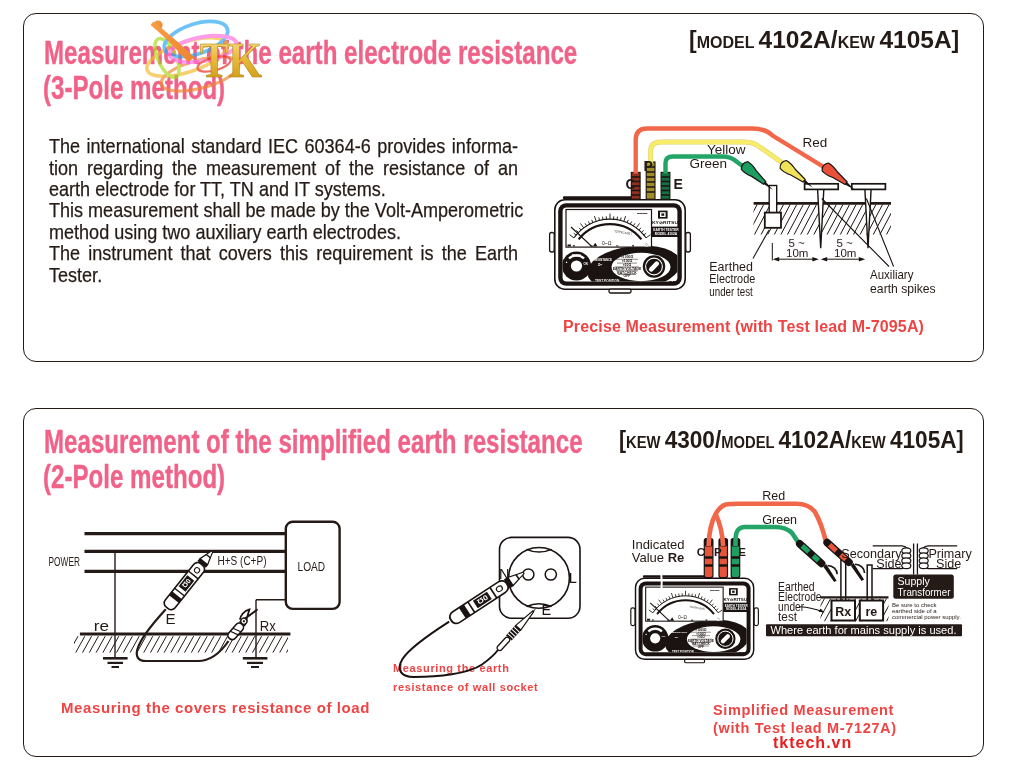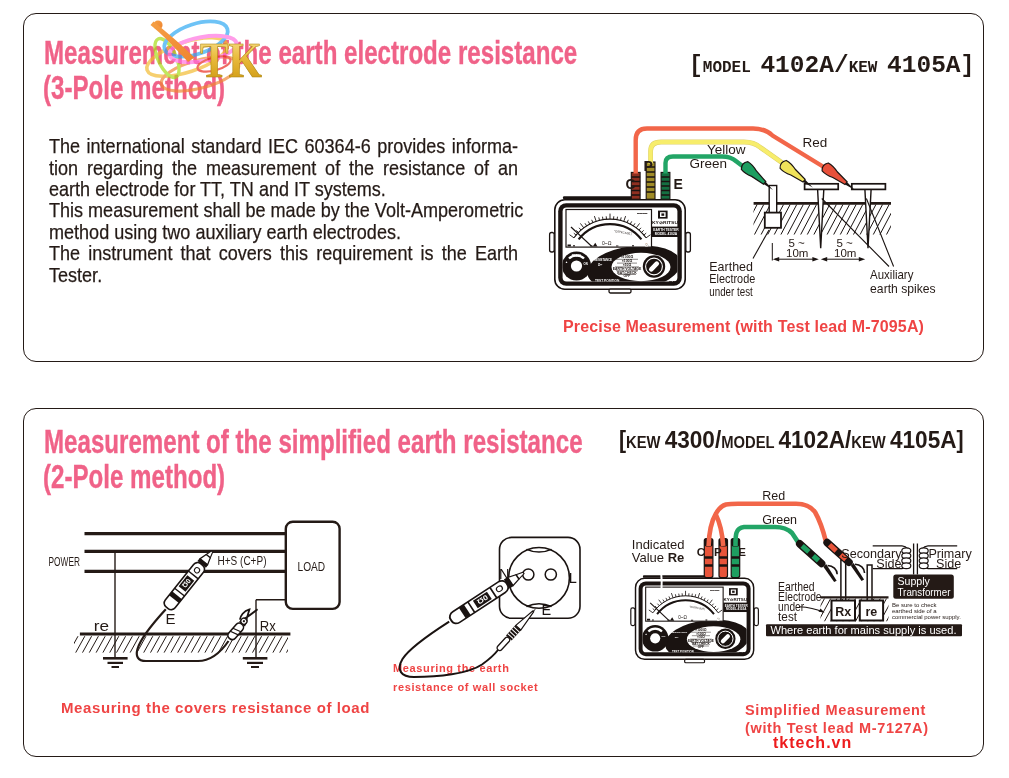--- a/index.html
+++ b/index.html
@@ -11,41 +11,41 @@
 .pl{height:21.4px;line-height:21.4px;-webkit-text-stroke:0.25px #241a16;}
 .j{text-align:justify;text-align-last:justify;}
 </style></head>
 <body>
 
 <div class="box" style="left:23px;top:12.5px;width:959px;height:347px;"></div>
 <div class="box" style="left:23px;top:408px;width:959px;height:347px;"></div>
 
 <div class="abs ttl" id="t1a" style="left:43.5px;top:34.9px;">Measurement of the earth electrode resistance</div>
 <div class="abs ttl" id="t1b" style="left:42.5px;top:70.2px;">(3-Pole method)</div>
-<div class="abs hdr" id="h1" style="left:689px;top:52px;font-size:24.5px;font-family:Liberation Mono, monospace;"><span style="font-size:23px;">[</span><span style="font-size:16px;">MODEL </span>4102A/<span style="font-size:16px;">KEW </span>4105A<span style="font-size:23px;">]</span></div>
+<div class="abs hdr" id="h1" style="left:689px;top:26px;font-size:24.5px;"><span style="font-size:23px;">[</span><span style="font-size:16px;">MODEL </span>4102A/<span style="font-size:16px;">KEW </span>4105A<span style="font-size:23px;">]</span></div>
 
 <div class="abs" id="para" style="left:49px;top:135.3px;width:546px;color:#241a16;font-size:21px;transform-origin:0 0;transform:scaleX(0.859);">
 <div class="pl j">The international standard IEC 60364-6 provides informa-</div>
 <div class="pl j">tion regarding the measurement of the resistance of an</div>
 <div class="pl">earth electrode for TT, TN and IT systems.</div>
 <div class="pl j">This measurement shall be made by the Volt-Amperometric</div>
 <div class="pl">method using two auxiliary earth electrodes.</div>
 <div class="pl j">The instrument that covers this requirement is the Earth</div>
 <div class="pl">Tester.</div>
 </div>
 
 <div class="abs cap" id="c1" style="left:563px;top:317.5px;font-size:16px;line-height:18px;letter-spacing:0.15px;">Precise Measurement (with Test lead M-7095A)</div>
 
 <div class="abs ttl" id="t2a" style="left:43.5px;top:424.3px;">Measurement of the simplified earth resistance</div>
 <div class="abs ttl" id="t2b" style="left:42.5px;top:458.6px;">(2-Pole method)</div>
 <div class="abs hdr" id="h2" style="left:619px;top:425.7px;font-size:24.5px;transform:scaleX(0.923);"><span style="font-size:23px;">[</span><span style="font-size:16px;">KEW </span>4300/<span style="font-size:16px;">MODEL </span>4102A/<span style="font-size:16px;">KEW </span>4105A<span style="font-size:23px;">]</span></div>
 
 <div class="abs cap" id="c2" style="left:61px;top:699.6px;font-size:15px;line-height:16px;letter-spacing:0.59px;">Measuring the covers resistance of load</div>
 <div class="abs cap" id="c3" style="left:393px;top:659px;font-size:11px;line-height:19px;letter-spacing:0.63px;">Measuring the earth<br>resistance of wall socket</div>
-<div class="abs cap" id="c4" style="left:745px;top:702.4px;font-size:14.5px;line-height:17.2px;text-align:center;width:180px;letter-spacing:0.65px;">Simplified Measurement<br>(with Test lead M-7127A)</div>
+<div class="abs cap" id="c4" style="left:713px;top:702.4px;font-size:14.5px;line-height:17.2px;text-align:center;width:180px;letter-spacing:0.65px;">Simplified Measurement<br>(with Test lead M-7127A)</div>
 <div class="abs" id="tk" style="left:773px;top:733.8px;color:#ed1c1d;font-weight:bold;font-size:16px;line-height:17.5px;letter-spacing:1px;">tktech.vn</div>
 
 <svg id="svgtop" style="position:absolute;left:540px;top:110px;" width="450" height="230" viewBox="540 110 450 230">
 
 <defs>
 <g id="meter">
  <rect x="9" y="-2.7" width="72" height="3" rx="1" fill="#1a1311"></rect>
  <rect x="0.8" y="0.8" width="130.4" height="89.4" rx="10" fill="#fff" stroke="#1a1311" stroke-width="1.6"></rect>
  <rect x="4.2" y="4.2" width="123.6" height="82.6" rx="8" fill="#1a1311"></rect>
  <clipPath id="mface">

